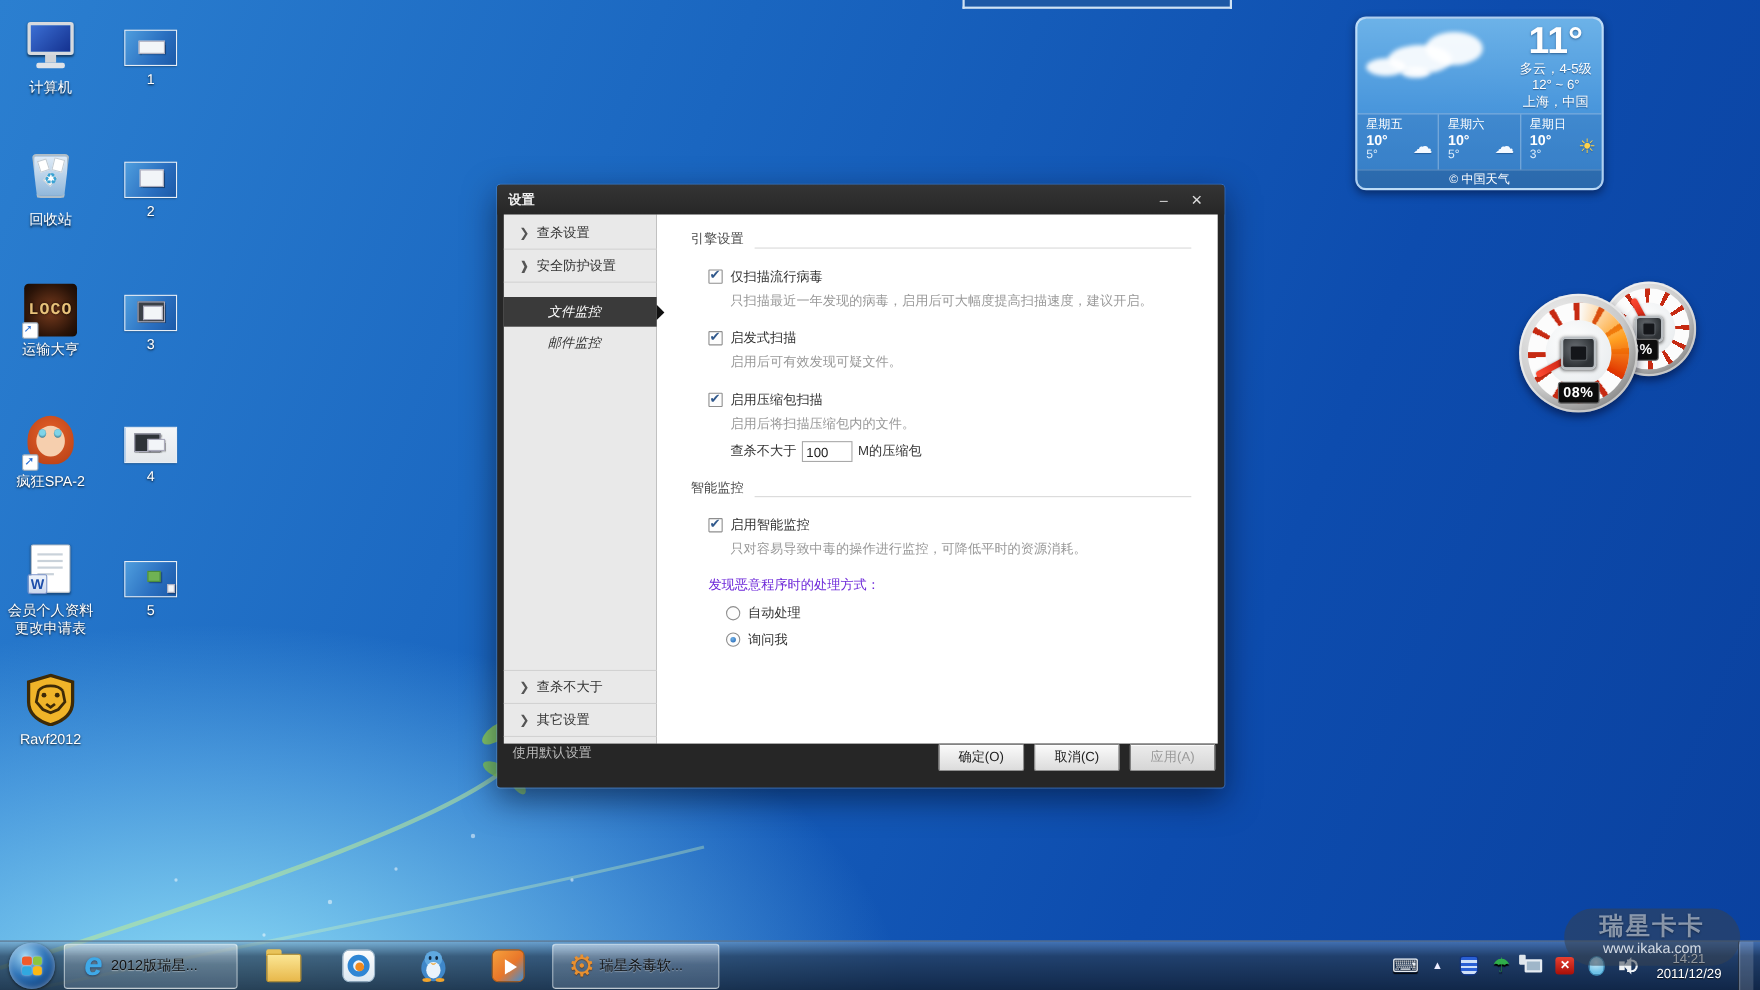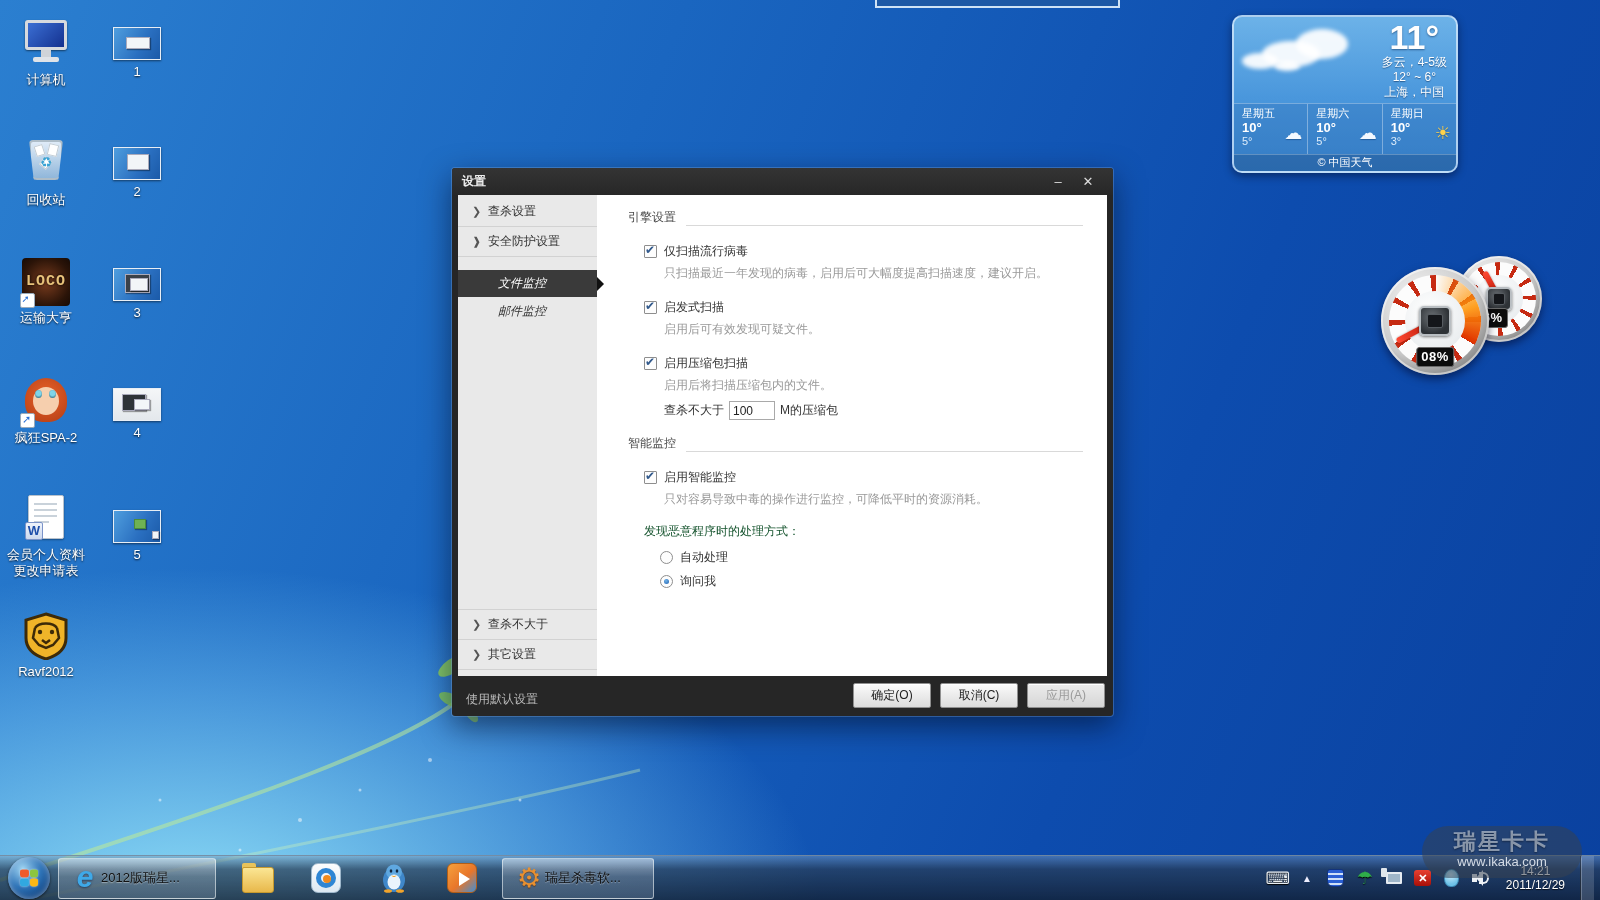--- a/index.html
+++ b/index.html
@@ -158,28 +158,28 @@
   .opt-row { display:flex; align-items:center; }
   .cbx { width:13px; height:13px; border:1px solid #8e8e8e; background:#fdfdfd;
     margin-right:7px; position:relative; border-radius:1px; cursor:pointer; flex:none; }
   .cbx.checked:before { content:"✔"; position:absolute; left:0px; top:-3px;
     font-size:12px; color:#31598c; }
   .opt-label { font-size:12px; color:#333; cursor:pointer; }
   .opt-desc { font-size:12px; color:#999; margin:5px 0 0 20px; }
   .opt-extra { display:flex; align-items:center; margin:7px 0 0 20px; font-size:12px; color:#333; }
   .size-input { width:46px; height:19px; border:1px solid #a9a9a9; font-size:12px;
     padding:0 3px; margin:0 5px; font-family:"Liberation Sans",sans-serif; color:#222; }
-  .radio-prompt { font-size:12px; color:#14532d; margin-left:16px; margin-bottom:9px; }
+  .radio-prompt { font-size:12px; color:#6d28d9; margin-left:16px; margin-bottom:9px; }
   .radio-row { display:flex; align-items:center; margin-left:32px; margin-bottom:7px; }
   .rdo { width:13px; height:13px; border:1px solid #8e8e8e; border-radius:50%;
     background:#fdfdfd; margin-right:7px; position:relative; cursor:pointer; flex:none; }
   .rdo.on:before { content:""; position:absolute; inset:3px; border-radius:50%;
     background:radial-gradient(circle at 40% 35%, #6fb2e8, #1f5fae); }
 
-  .dlg-footer { height:34px; display:flex; align-items:flex-end; padding:0 8px 2px 14px; }
+  .dlg-footer { height:34px; display:flex; align-items:flex-start; padding:0 8px 2px 14px; }
   .footer-reset { color:#bbb; font-size:12px; flex:1; cursor:pointer; }
   .dlg-button { width:78px; height:25px; margin-left:9px; text-align:center;
     font-size:12px; color:#222; line-height:23px; cursor:pointer; border-radius:2px;
     background:linear-gradient(#fbfbfb,#dcdcdc); border:1px solid #8f8f8f;
     box-shadow:inset 0 1px 0 #fff; }
   .dlg-button.disabled { color:#9a9a9a; background:linear-gradient(#ececec,#d6d6d6); cursor:default; }
 
   
   .taskbar { position:absolute; left:0; bottom:0; width:1600px; height:45px;
     background:linear-gradient(180deg, rgba(130,160,190,.45), rgba(40,60,85,.72) 30%, rgba(18,32,52,.82));

